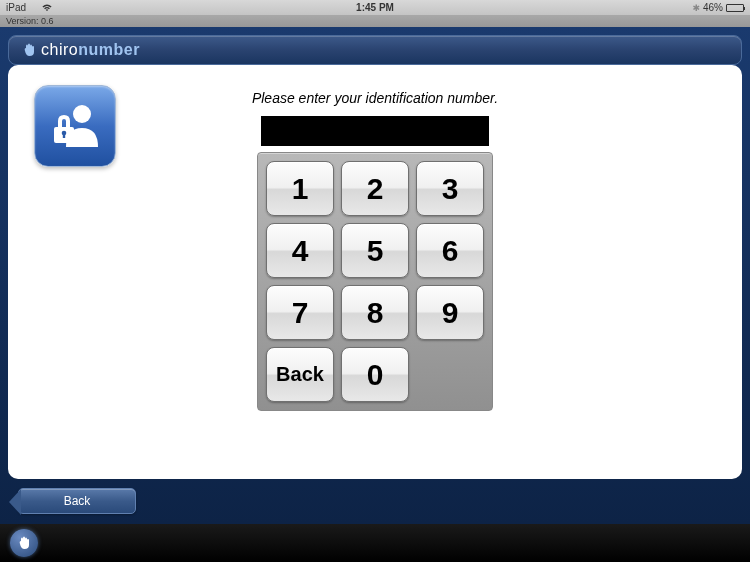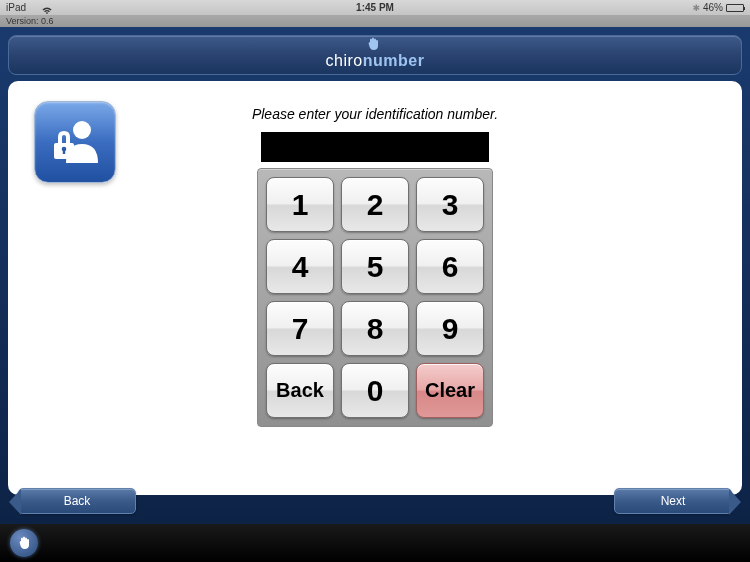--- a/index.html
+++ b/index.html
@@ -8,21 +8,21 @@
     .status-bar {
       height: 15px;
       background: linear-gradient(to bottom, #d8d8d8, #c4c4c4);
       display: flex;
       align-items: center;
       font-size: 10px;
       color: #333;
       padding: 0 6px;
       position: relative;
     }
-    .status-left { display: flex; align-items: flex-end; gap: 16px; }
+    .status-left { display: flex; align-items: flex-start; gap: 16px; }
     .wifi-icon { width: 10px; height: 8px; display: inline-block; }
     .status-center { position: absolute; left: 50%; transform: translateX(-50%); font-weight: 600; }
     .status-right { margin-left: auto; display: flex; align-items: center; gap: 3px; }
     .battery-icon { width: 18px; height: 8px; border: 1px solid #333; border-radius: 1px; position: relative; display: inline-block; }
     .battery-icon::after { content: ''; position: absolute; right: -2px; top: 2px; width: 1px; height: 3px; background: #333; }
     .battery-fill { height: 100%; width: 62%; background: #4cd964; }
     
     .url-bar {
       height: 12px;
       background: linear-gradient(to bottom, #a8a8a8, #989898);
@@ -36,41 +36,39 @@
     
     .app-frame {
       width: 750px;
       height: 497px;
       background: linear-gradient(to bottom, #1a3a6e 0%, #0d2346 100%);
       padding: 8px;
       position: relative;
     }
     
     .header-bar {
-      height: 40px;
+      height: 30px;
       background: linear-gradient(to bottom, #3d5a8a 0%, #2a4370 50%, #1a3560 100%);
       border-radius: 8px;
       display: flex;
       align-items: center;
       padding: 0 12px;
       border: 1px solid #4a6a9a;
       box-shadow: inset 0 1px rgba(255,255,255,0.2);
-      flex-direction: column;
     }
     .logo-hand {
       width: 16px; height: 16px;
       color: #a0c4f0;
       margin-right: 4px;
     }
     .logo-text { display: flex; align-items: baseline; font-family: Arial, sans-serif;}
     .logo-chiro { color: #fff; font-size: 16px; font-weight: 300; letter-spacing: 0.5px; }
     .logo-touch { color: #a0c4f0; font-size: 16px; font-weight: 700; letter-spacing: 0.5px; }
     
     .content-panel {
-      margin-top: 6px;
       height: 414px;
       background: #fff;
       border-radius: 10px;
       position: relative;
       padding: 20px;
     }
     
     .lock-badge {
       position: absolute;
       top: 20px;
@@ -259,32 +257,28 @@
         <div class="key">2</div>
         <div class="key">3</div>
         <div class="key">4</div>
         <div class="key">5</div>
         <div class="key">6</div>
         <div class="key">7</div>
         <div class="key">8</div>
         <div class="key">9</div>
         <div class="key small-text">Back</div>
         <div class="key">0</div>
-        <div class="key small-text clear">Clear</div>
       </div>
     </div>
 
   </div>
 
   <div class="nav-bar">
     <div class="nav-btn back">
       <span>Back</span>
-    </div>
-    <div class="nav-btn next">
-      <span>Next</span>
     </div>
   </div>
 
 </div>
 
 <div class="bottom-dock">
   <div class="dock-icon">
     <svg width="16" height="16" viewBox="0 0 16 16">
         <path d="M4 9 Q3 6 5 6 L5 4 Q5 2.5 6 2.5 Q7 2.5 7 4 L7 3 Q7 1.5 8 1.5 Q9 1.5 9 3 L9 4 Q9 2.5 10 2.5 Q11 2.5 11 4 L11 5 Q11 4 12 4 Q13 4 13 5 L13 10 Q13 14 8.5 14 Q5 14 4 9 Z" fill="#fff"></path>
       </svg>

